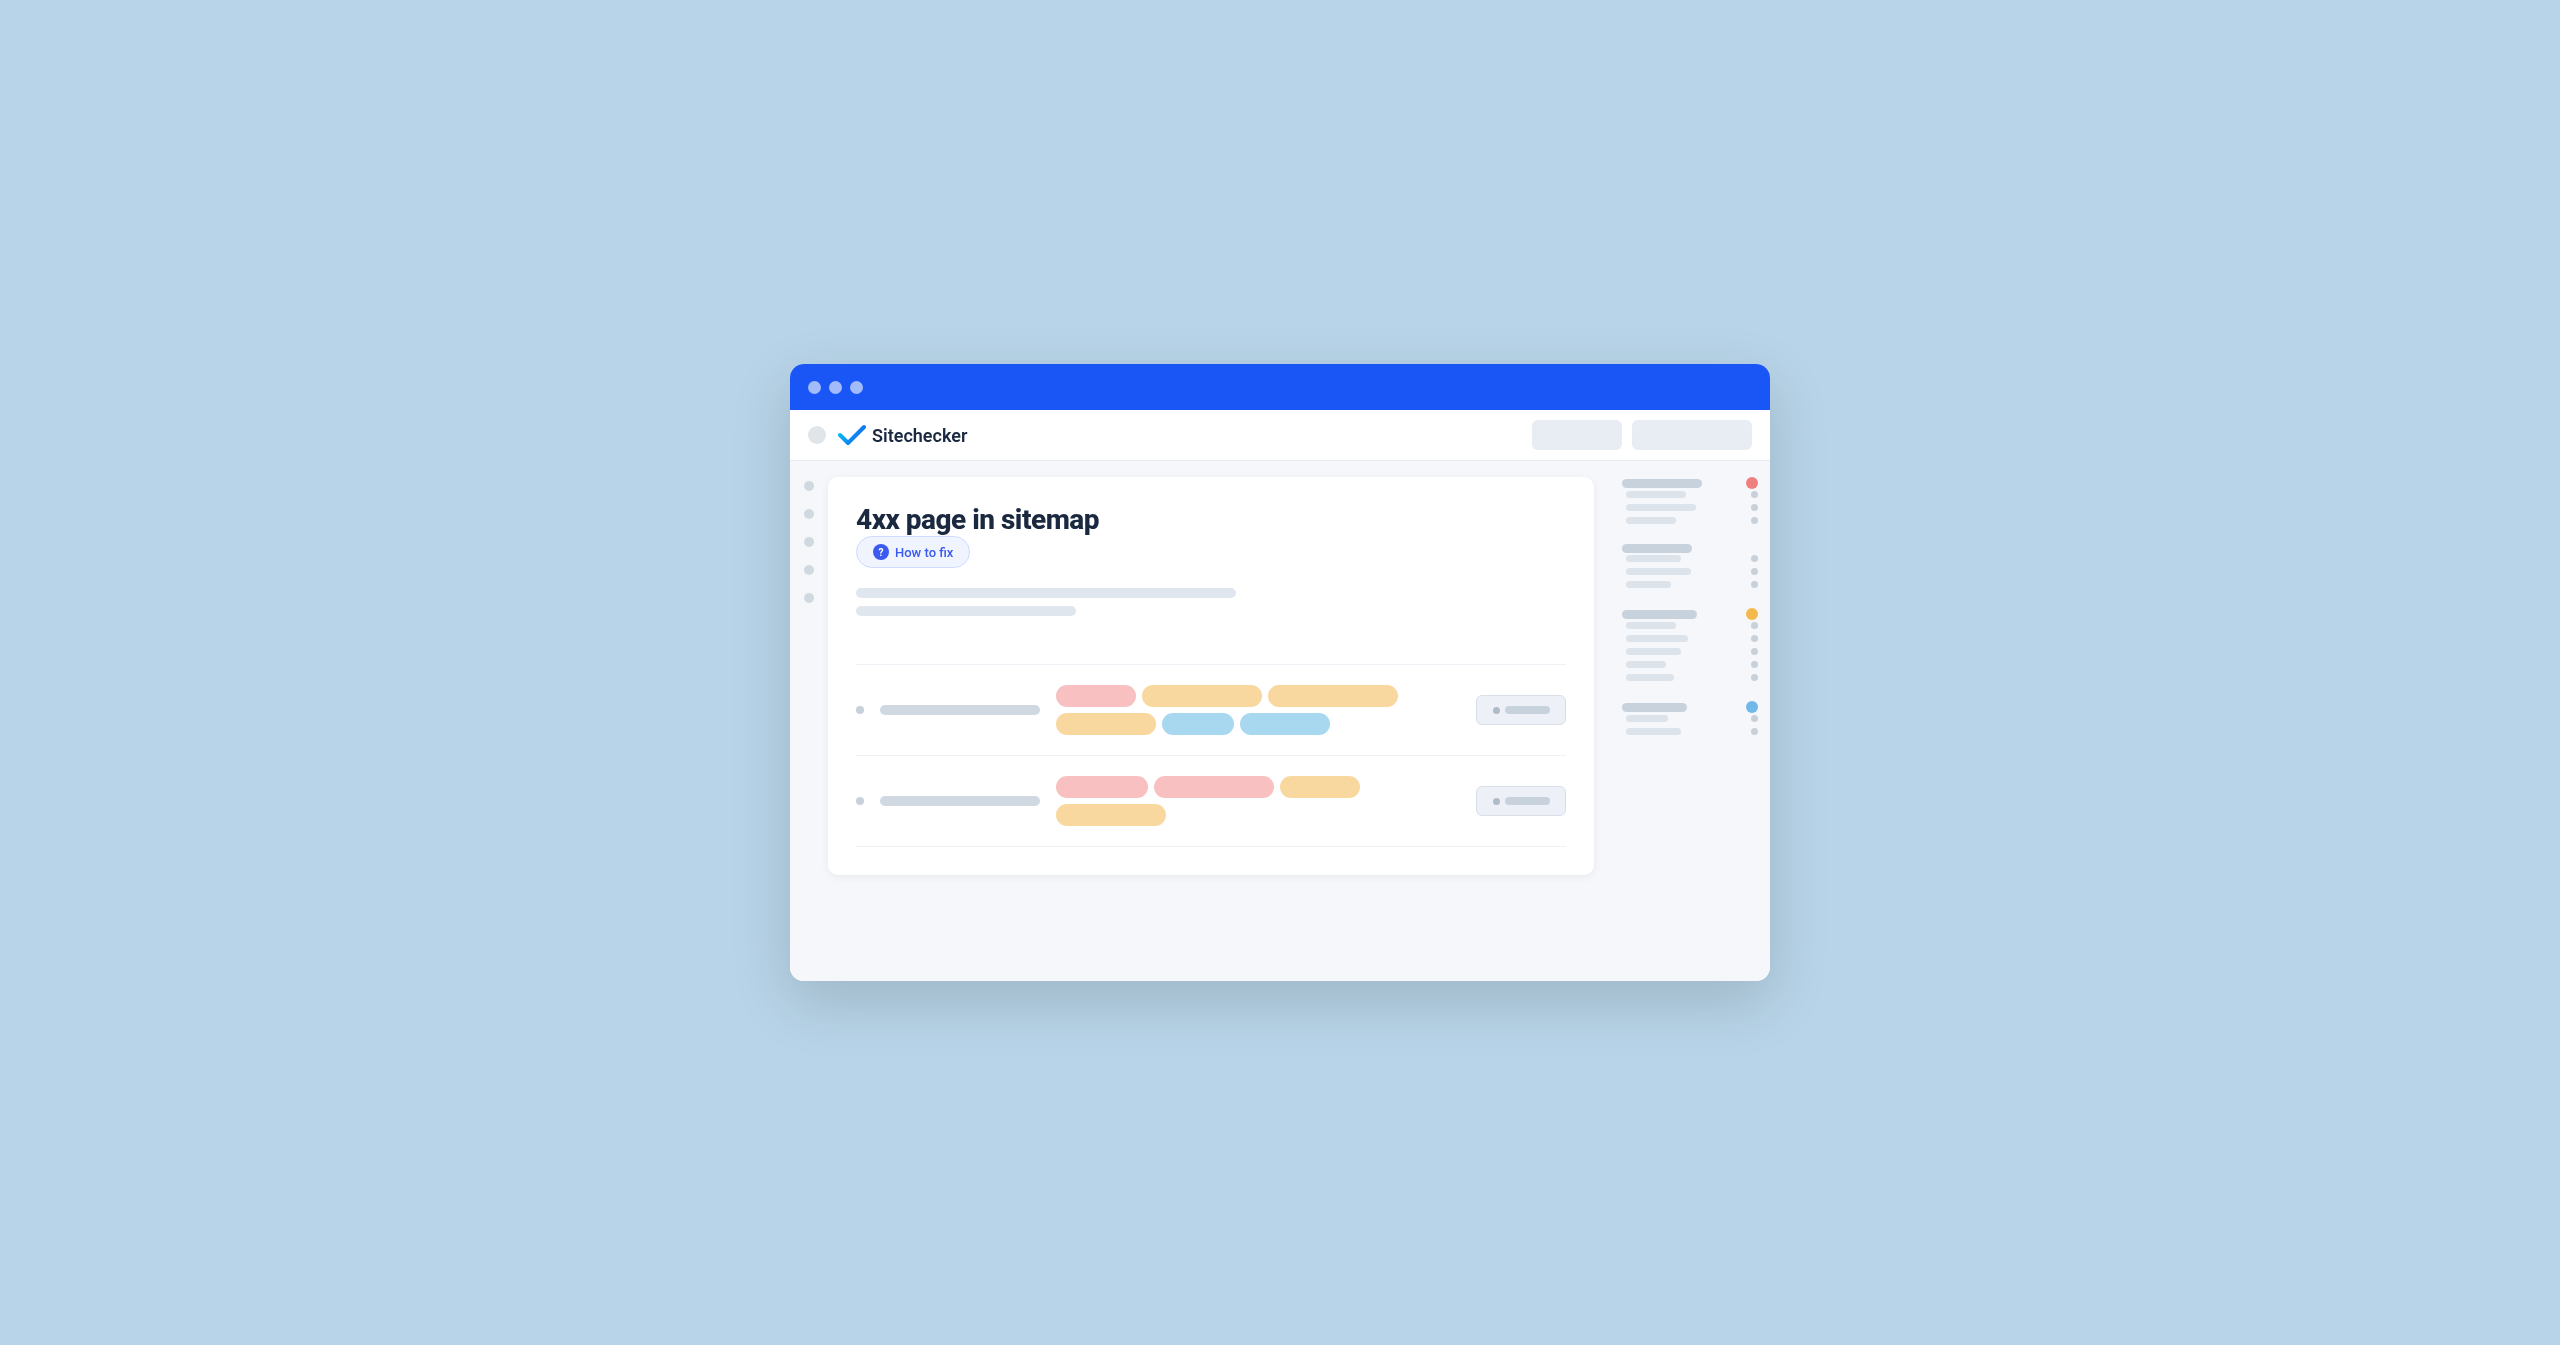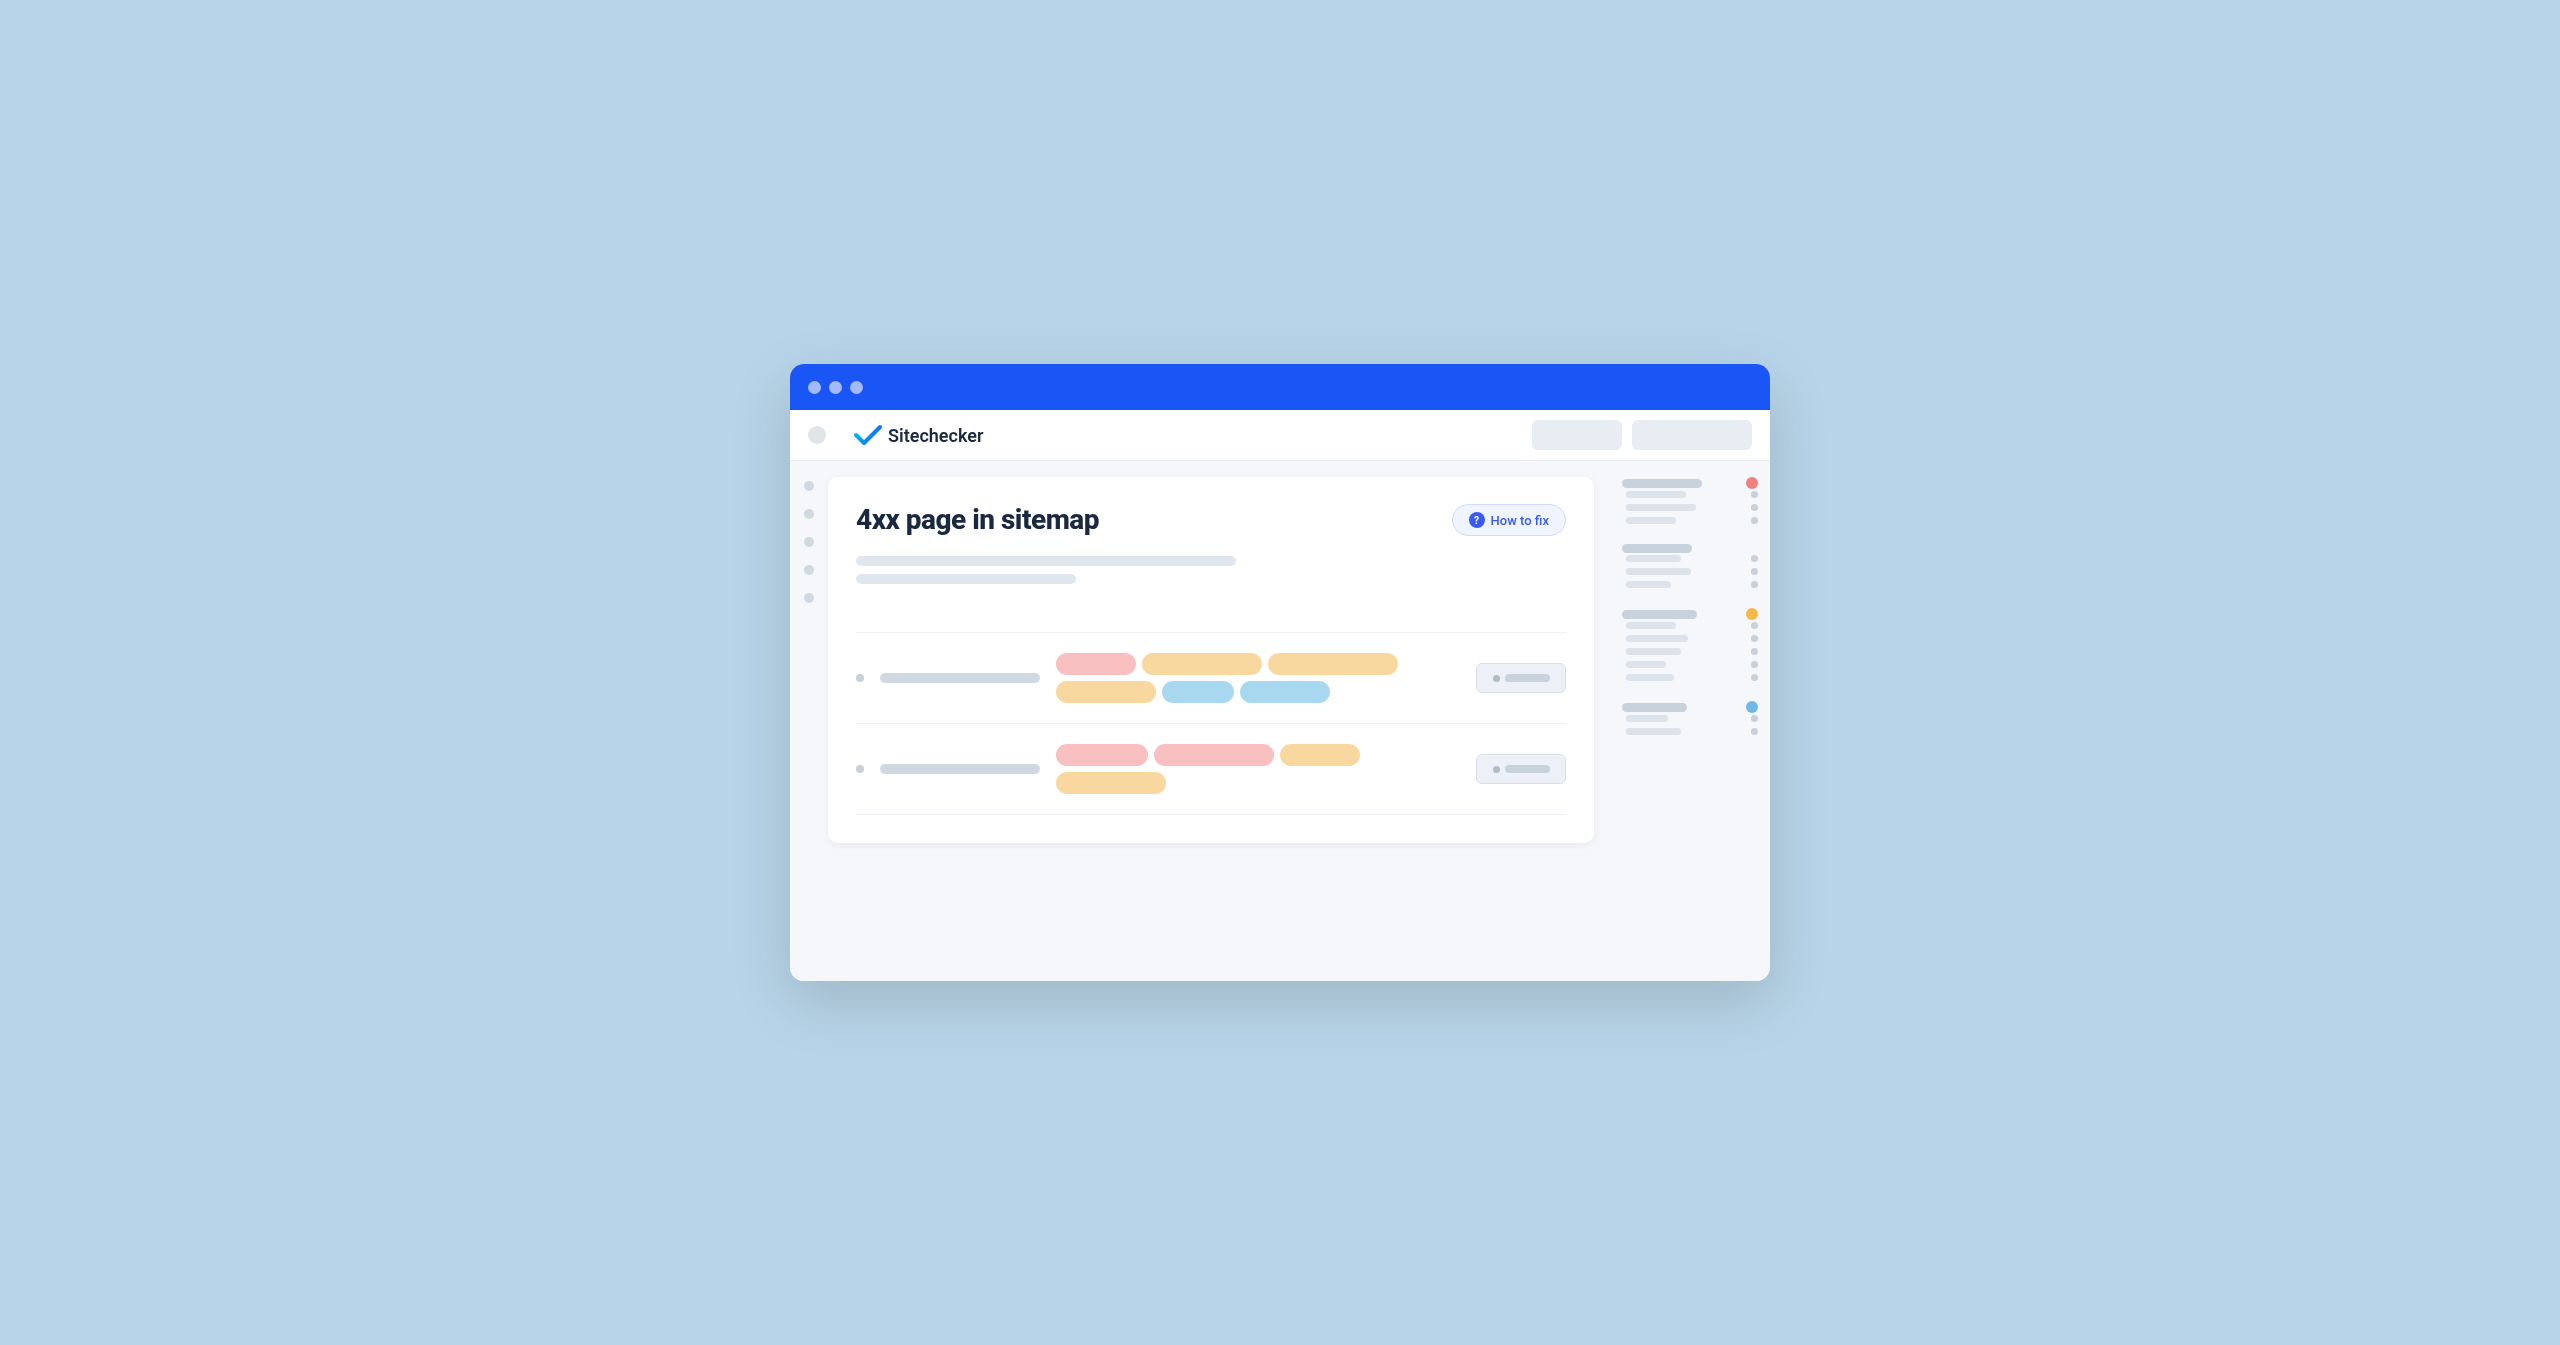--- a/index.html
+++ b/index.html
@@ -38,21 +38,21 @@
       border-radius: 50%;
       background: rgba(255,255,255,0.6);
     }
 
     
     .address-bar-row {
       background: #fff;
       padding: 10px 18px;
       display: flex;
       align-items: center;
-      gap: 28px;
+      gap: 12px;
       border-bottom: 1px solid #e8ecf0;
     }
 
     .address-circle {
       width: 18px;
       height: 18px;
       border-radius: 50%;
       background: #e0e5ea;
       flex-shrink: 0;
     }
@@ -123,23 +123,24 @@
     .content-card {
       background: #fff;
       border-radius: 10px;
       padding: 26px 28px 28px;
       box-shadow: 0 2px 8px rgba(0,0,0,0.06);
     }
 
     
     .card-header {
       display: flex;
-      align-items: flex-end;
+      align-items: flex-start;
       justify-content: space-between;
       margin-bottom: 20px;
+      flex-direction: column;
     }
 
     .card-title {
       font-size: 28px;
       font-weight: 800;
       color: #1a2940;
       letter-spacing: -0.5px;
     }
 
     .how-to-fix-btn {

